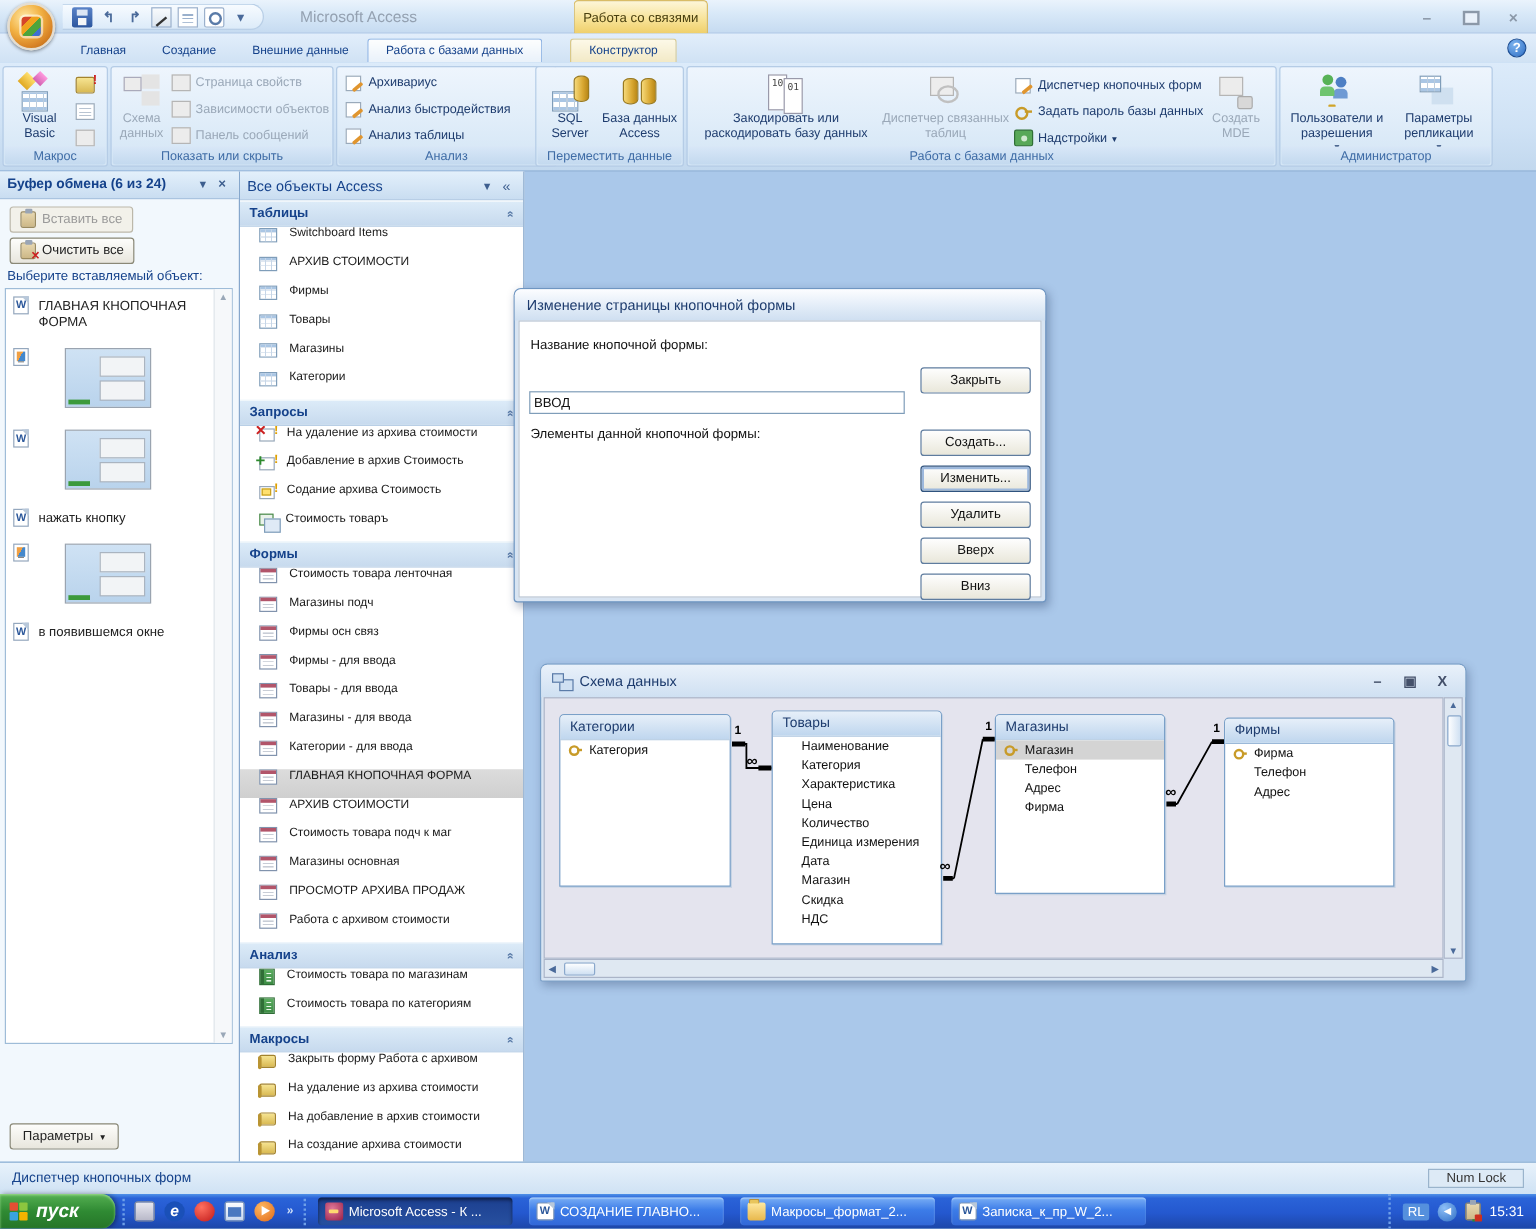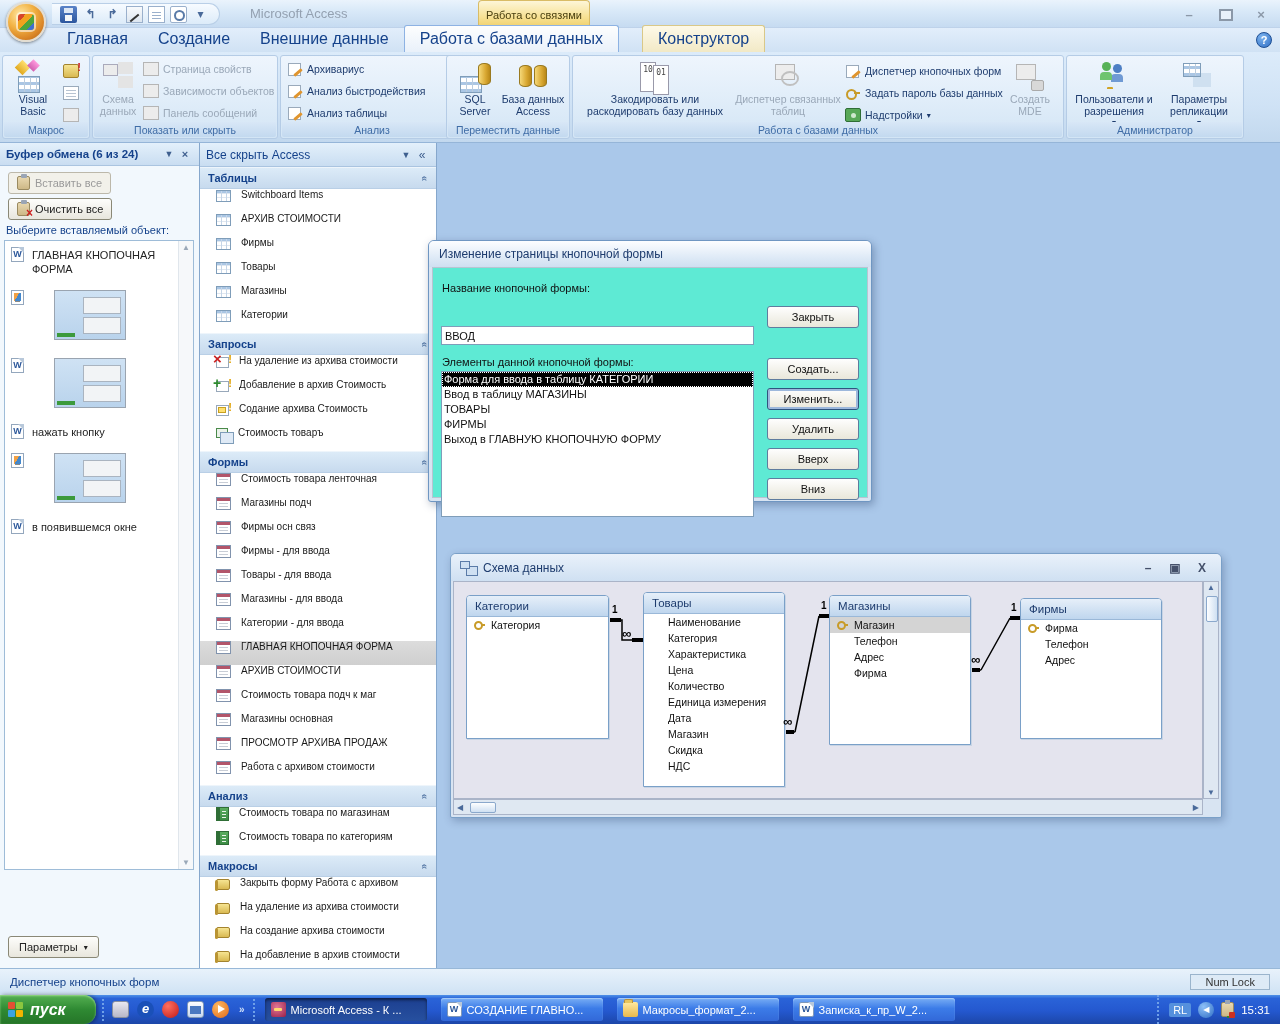--- a/index.html
+++ b/index.html
@@ -38,21 +38,21 @@
   .ctx-strip{position:absolute;left:478px;top:0;width:112px;height:28px;border-radius:4px 4px 0 0;
     background:linear-gradient(#fdf6d8,#f7e193 60%,#efcf6a);border:1px solid #d9bc66;border-bottom:none;
     display:flex;align-items:center;justify-content:center;font-size:11px;color:#4a4010}
   .wbtns{position:absolute;right:8px;top:7px;display:flex;gap:14px;align-items:center;color:#8b98a8}
   .wb{width:22px;height:15px;display:flex;align-items:center;justify-content:center;font-size:13px;font-weight:bold}
   .wb-restore{position:relative}
   .wb-restore::before{content:"";position:absolute;left:5px;top:2px;width:10px;height:8px;border:2px solid #8b98a8;background:#e9f1fa}
   
   .tabrow{position:absolute;left:0;top:28px;right:0;height:24px;
     background:linear-gradient(#e2eefb,#d0e2f4);display:flex;align-items:flex-end;padding-left:52px}
-  .tab{padding:4px 15px;font-size:16px;color:#15428b;border-radius:3px 3px 0 0;position:relative}
+  .tab{padding:4px 15px;font-size:10px;color:#15428b;border-radius:3px 3px 0 0;position:relative}
   .tab.active{background:linear-gradient(#fdfefe,#e9f1fa);border:1px solid #8db2e3;border-bottom:none;color:#15428b}
   .tab.contextual{margin-left:23px;background:linear-gradient(#fdf9e8,#f2e9c6);border:1px solid #d9c888;border-bottom:none}
   .help-btn{position:absolute;right:8px;top:32px;width:16px;height:16px;border-radius:50%;
     background:radial-gradient(circle at 35% 30%,#7db4ef,#2f6ec4);color:#fff;font-weight:bold;font-size:11px;
     display:flex;align-items:center;justify-content:center;border:1px solid #1d4e94}
   
   .ribbon{position:absolute;left:0;top:52px;right:0;height:91px;
     background:linear-gradient(#dcebfa,#cfe2f5 60%,#c2d8ee);border-bottom:1px solid #95b5d8}
   .rgroup{position:absolute;top:3px;height:84px;border:1px solid #b5cce6;border-radius:3px;
     background:linear-gradient(#eef5fd,#e0edf9 55%,#d3e5f5)}
@@ -168,21 +168,21 @@
   .icon-word::before{content:"W";position:absolute;left:0;right:0;top:1px;text-align:center;color:#2b579a;font-weight:bold;font-size:9px}
   .icon-word::after{content:"";position:absolute;right:-1px;top:-1px;border:3px solid;border-color:#b8c8da transparent transparent #b8c8da;transform:rotate(90deg)}
   .icon-image{width:13px;height:15px;background:#fff;border:1px solid #94a7bd}
   .icon-image::before{content:"";position:absolute;left:2px;top:2px;right:2px;height:8px;background:linear-gradient(120deg,#f0a044 45%,#4488cc 45%)}
   .icon-image::after{content:"";position:absolute;left:3px;bottom:2px;width:5px;height:1px;background:#888}
   
   .dialog{position:absolute;left:428px;top:240px;width:444px;height:262px;z-index:60;
     border:1px solid #6f96c2;border-radius:6px 6px 3px 3px;background:#d8e4f2;box-shadow:2px 3px 8px rgba(30,50,90,.35)}
   .dlg-title{height:26px;border-radius:5px 5px 0 0;background:linear-gradient(#fcfdff,#e0ebf7 60%,#cfdff1);
     display:flex;align-items:center;padding:0 10px;font-size:12px;color:#1e3c6e}
-  .dlg-body{position:absolute;left:3px;right:3px;top:26px;bottom:3px;background:#5eead4;border:1px solid #b8c4d2}
+  .dlg-body{position:absolute;left:3px;right:3px;top:26px;bottom:3px;background:#ffffff;border:1px solid #b8c4d2}
   .dlg-label{position:absolute;font-size:11px;color:#111}
   .dlg-input{position:absolute;left:8px;top:58px;width:313px;height:19px;border:1px solid #7f9db9;background:#fff;
     font-family:"Liberation Sans",sans-serif;font-size:11px;padding:1px 3px;color:#111}
   .dlg-list{position:absolute;left:8px;top:103px;width:313px;height:146px;border:1px solid #7f9db9;background:#fff;overflow:hidden}
   .dlg-li{height:15px;line-height:15px;padding:0 2px;font-size:11px;color:#111;white-space:nowrap}
   .dlg-li.sel{background:#000;color:#fff;outline:1px dotted #fff;outline-offset:-1px}
   .dlg-buttons{position:absolute;left:334px;top:38px;width:92px;display:flex;flex-direction:column;gap:8px}
   .dlg-buttons button{height:22px;border:1px solid #5f7c9e;border-radius:3px;font-family:"Liberation Sans",sans-serif;
     font-size:11px;color:#111;background:linear-gradient(#fefefe,#e9e7da);cursor:default}
   .dlg-buttons button:first-of-type{margin-bottom:22px}
@@ -491,21 +491,21 @@
       </div>
     </div>
     <div class="options-btn">
       <span>Параметры</span>
       <span class="drop-arr">▾</span>
     </div>
   </div>
 
   <div class="nav-pane">
     <div class="nav-head">
-      <span>Все скрыть Access</span>
+      <span>Все объекты Access</span>
       <span class="sp"></span>
       <span class="ph-btn">▼</span>
       <span class="ph-btn" style="font-size:12px">«</span>
     </div>
 
     <div class="sec-head">
       <span>Таблицы</span>
         <span class="sp"></span>
         <span class="chev-up">«</span>
     </div>
@@ -673,48 +673,36 @@
           <span>Закрыть форму Работа с архивом</span>
         </div>
 
         <div class="nav-item">
           <span class="oi icon-macro"></span>
           <span>На удаление из архива стоимости</span>
         </div>
 
         <div class="nav-item">
           <span class="oi icon-macro"></span>
+          <span>На добавление в архив стоимости</span>
+        </div>
+
+        <div class="nav-item">
+          <span class="oi icon-macro"></span>
           <span>На создание архива стоимости</span>
-        </div>
-
-        <div class="nav-item">
-          <span class="oi icon-macro"></span>
-          <span>На добавление в архив стоимости</span>
         </div>
       </div>
   </div>
 
   <div class="dialog">
     <div class="dlg-title">Изменение страницы кнопочной формы</div>
     <div class="dlg-body">
       <div class="dlg-label" style="left:9px;top:14px">Название кнопочной формы:</div>
       <input class="dlg-input" value="ВВОД" style="">
       <div class="dlg-label" style="left:9px;top:88px">Элементы данной кнопочной формы:</div>
-      <div class="dlg-list">
-
-          <div class="dlg-li sel">Форма для ввода в таблицу КАТЕГОРИИ</div>
-
-          <div class="dlg-li">Ввод в таблицу МАГАЗИНЫ</div>
-
-          <div class="dlg-li">ТОВАРЫ</div>
-
-          <div class="dlg-li">ФИРМЫ</div>
-
-          <div class="dlg-li">Выход в ГЛАВНУЮ КНОПОЧНУЮ ФОРМУ</div>
-        </div>
       <div class="dlg-buttons">
 
           <button>Закрыть</button>
 
           <button>Создать...</button>
 
           <button class="default-btn">Изменить...</button>
 
           <button>Удалить</button>
 

